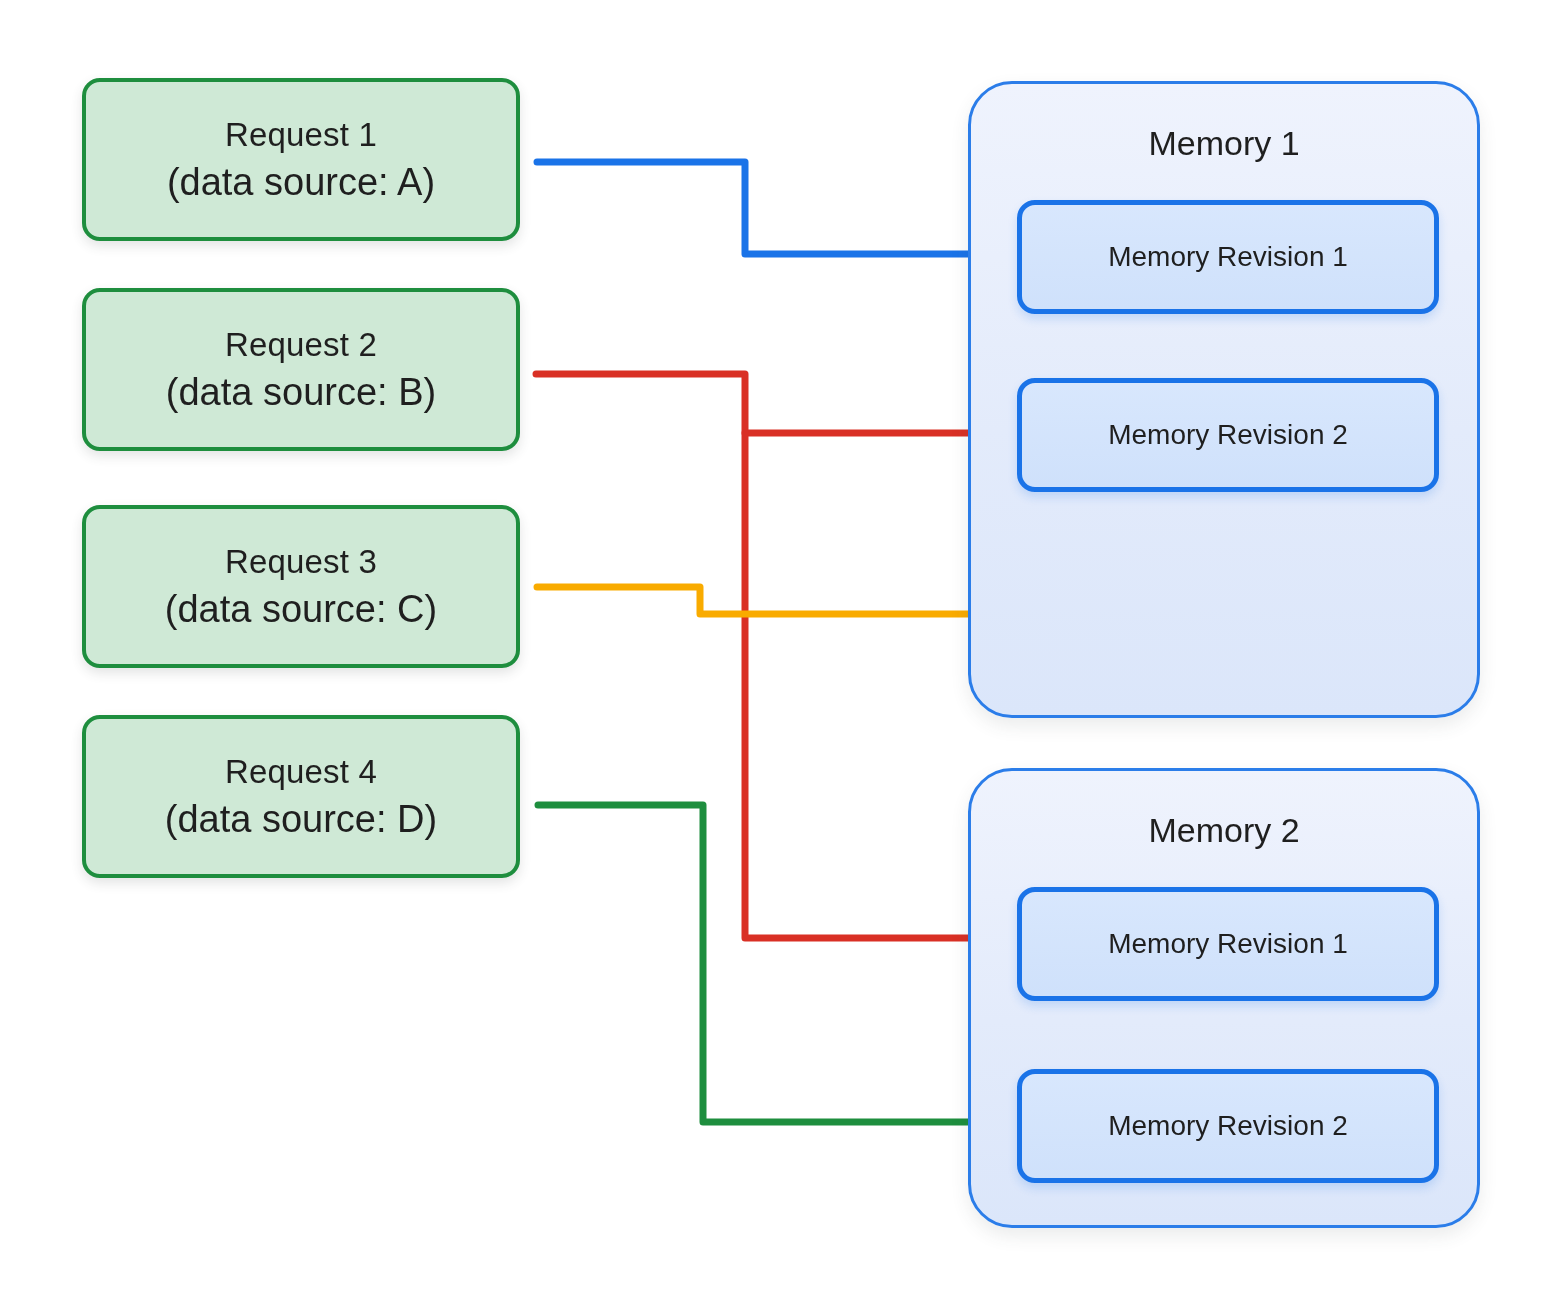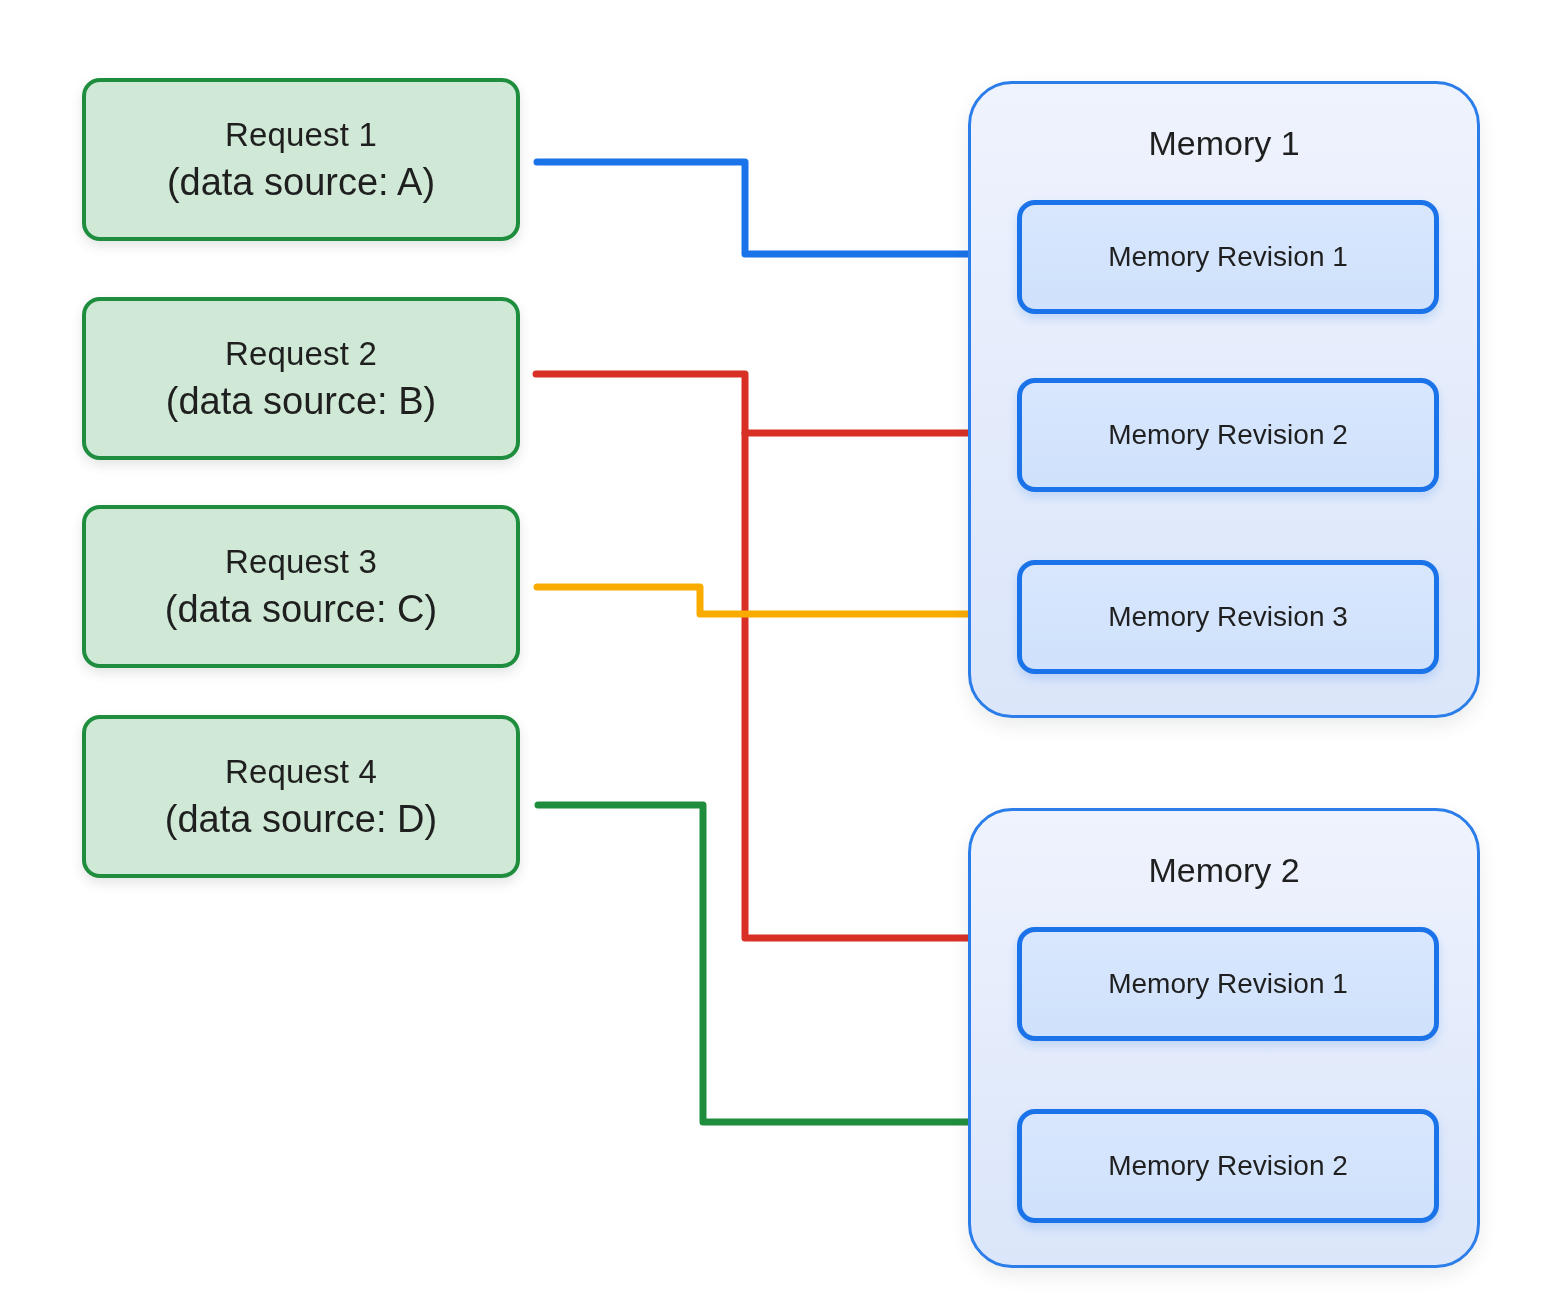--- a/index.html
+++ b/index.html
@@ -37,21 +37,21 @@
   .memory {
     position: absolute;
     left: 968px; width: 512px;
     box-sizing: border-box;
     background: linear-gradient(180deg, #eff3fd 0%, #e3ebfb 55%, #dbe6fa 100%);
     border: 3px solid #2b7de9;
     border-radius: 44px;
     box-shadow: 0 8px 18px rgba(60,64,67,0.10);
   }
   .memory.m1 { top: 81px;  height: 637px; }
-  .memory.m2 { top: 768px; height: 460px; margin-top: 40px; }
+  .memory.m2 { top: 768px; height: 460px; }
 
   .mem-title {
     position: absolute; left: 0; right: 0; top: 40px;
     text-align: center;
     font-size: 34px; font-weight: 500;
   }
 
   .revision {
     position: absolute;
     left: 46px; width: 422px; height: 114px;
@@ -104,38 +104,37 @@
 
     <path d="M 1224 318 L 1224 354" fill="none" stroke-width="9" stroke-linecap="round" marker-end="url(#chev-gray)" stroke="#9aa0a6"></path>
     <path d="M 1224 498 L 1224 534" fill="none" stroke-width="9" stroke-linecap="round" marker-end="url(#chev-gray)" stroke="#9aa0a6"></path>
     <path d="M 1224 1006 L 1224 1042" fill="none" stroke-width="9" stroke-linecap="round" marker-end="url(#chev-gray)" stroke="#9aa0a6"></path>
   </svg>
 
   <div class="request-box" style="top:78px">
     <div class="req-title">Request 1</div>
     <div class="req-sub">(data source: A)</div>
   </div>
-  <div class="request-box" style="top:297px">
+  <div class="request-box" style="top:288px">
     <div class="req-title">Request 2</div>
     <div class="req-sub">(data source: B)</div>
   </div>
   <div class="request-box" style="top:505px">
     <div class="req-title">Request 3</div>
     <div class="req-sub">(data source: C)</div>
   </div>
   <div class="request-box" style="top:715px">
     <div class="req-title">Request 4</div>
     <div class="req-sub">(data source: D)</div>
   </div>
 
   <div class="memory m1">
     <div class="mem-title">Memory 1</div>
     <div class="revision rev-1">Memory Revision 1</div>
     <div class="revision rev-2">Memory Revision 2</div>
-    <div class="revision rev-3">Memory Revision 3</div>
   </div>
 
   <div class="memory m2">
     <div class="mem-title">Memory 2</div>
     <div class="revision rev-1">Memory Revision 1</div>
     <div class="revision rev-2">Memory Revision 2</div>
   </div>
 
 </div>
 

